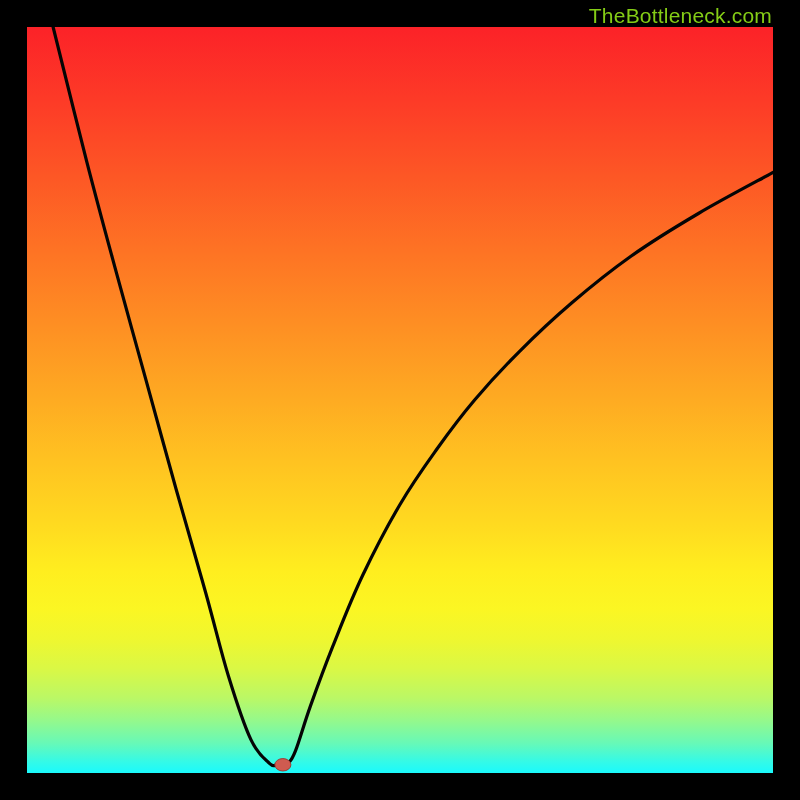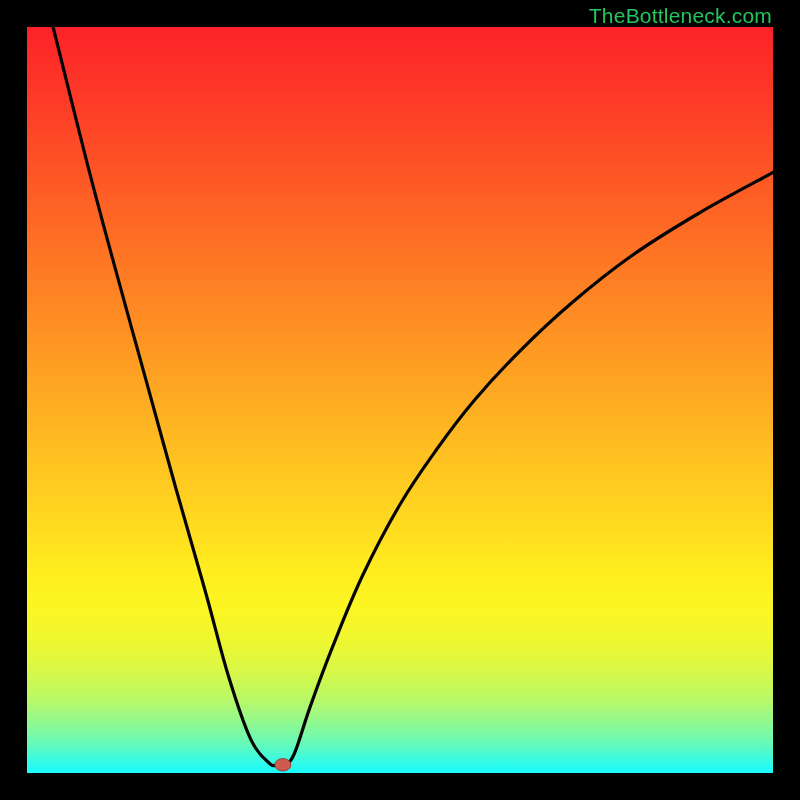--- a/index.html
+++ b/index.html
@@ -40,21 +40,21 @@
     width: 746px;
     height: 746px;
     display: block;
   }
   .watermark {
     position: absolute;
     top: 4px;
     right: 28px;
     font-family: Arial, Helvetica, sans-serif;
     font-size: 21px;
-    color: #22c55e;
+    color: #84cc16;
     letter-spacing: 0.2px;
   }
 </style>
 </head>
 <body>
 
 <div class="frame">
 
   <div class="plot-wrap">
     <svg class="bg" viewBox="0 0 746 746" preserveAspectRatio="none">

